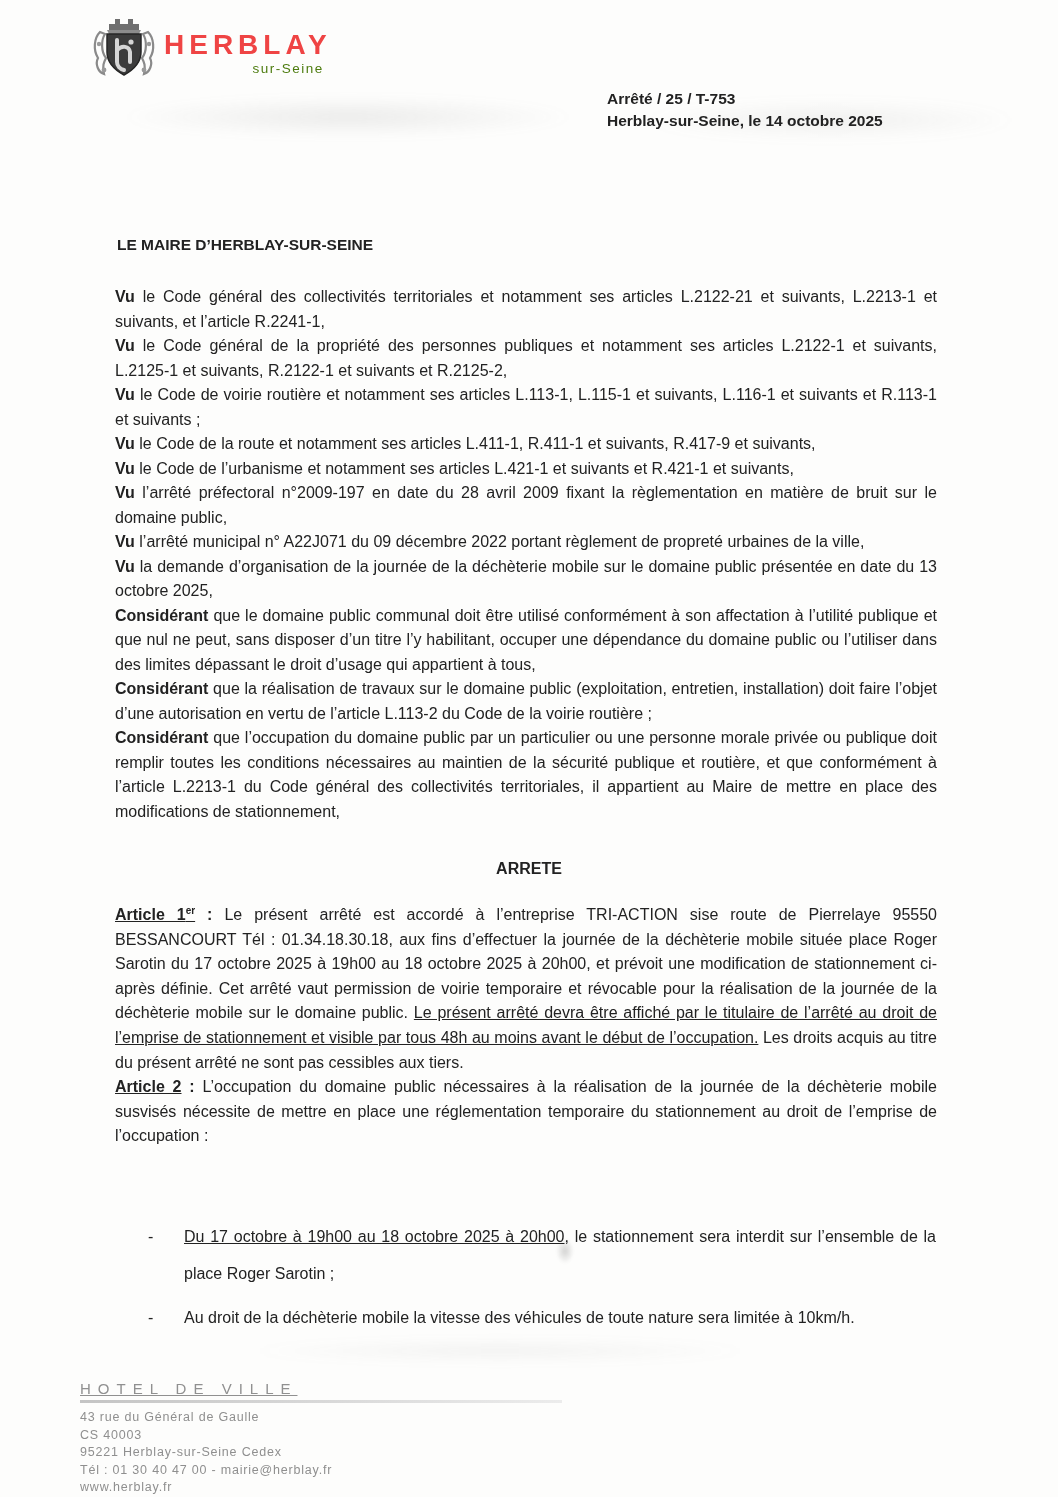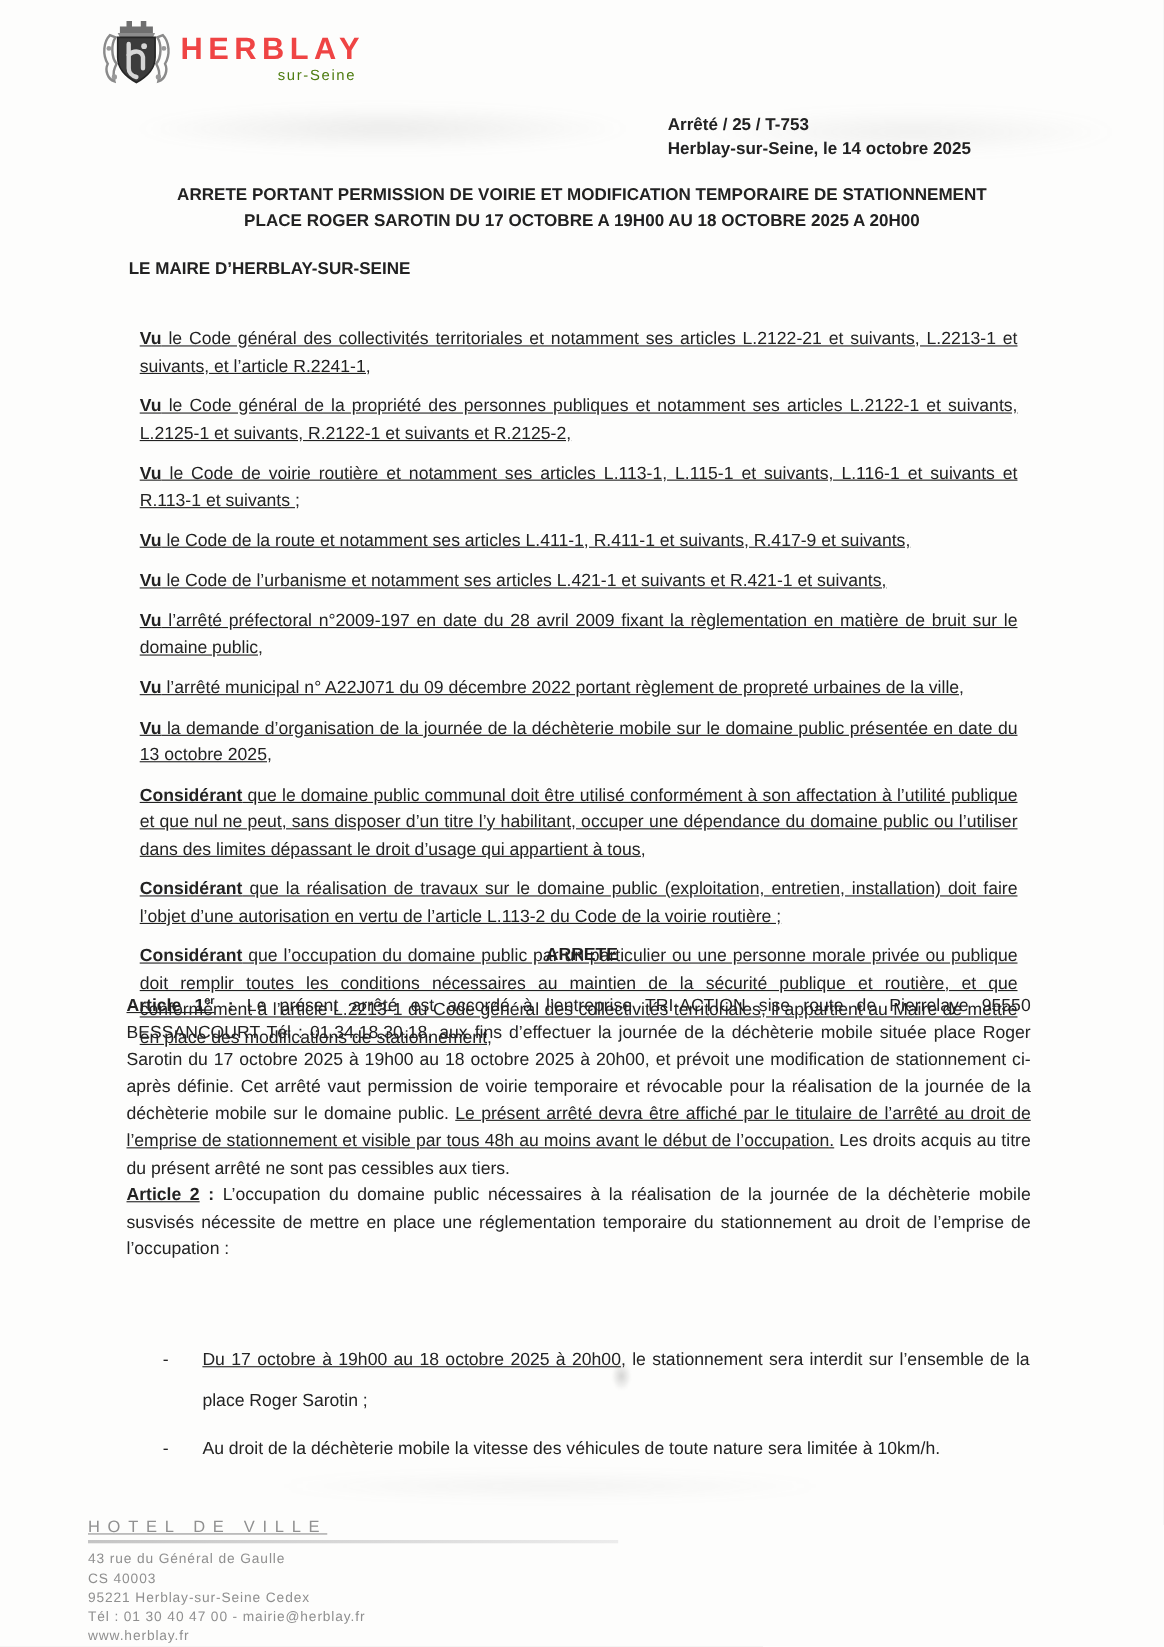--- a/index.html
+++ b/index.html
@@ -36,36 +36,36 @@
   .wordmark-name {
     font-size: 28px; font-weight: 700; letter-spacing: 5px;
     color: #ef4444; line-height: 30px;
   }
   .wordmark-sub {
     font-size: 13.5px; letter-spacing: 1.5px; color: #4d7c0f;
     text-align: right; padding-right: 8px; margin-top: 1px;
   }
 
   
-  .ref { position: absolute; left: 607px; top: 88px; font-weight: bold; font-size: 15.5px; line-height: 22px; margin-top: 15px; }
+  .ref { position: absolute; left: 607px; top: 88px; font-weight: bold; font-size: 15.5px; line-height: 22px; }
 
   
   .doc-title {
     position: absolute; top: 166px; left: 60px; right: 60px;
     text-align: center; font-weight: bold; font-size: 15.5px; line-height: 23px;
   }
 
   .salutation { position: absolute; top: 236px; left: 117px; font-weight: bold; font-size: 15.5px; }
 
   
   .recitals {
     position: absolute; top: 285px; left: 115px; width: 822px;
     font-size: 16px; line-height: 24.5px; text-align: justify;
   }
-  .recitals p { margin: 12px; text-decoration: underline; }
+  .recitals p { margin: 0; }
   strong { font-weight: bold; }
   .u { text-decoration: underline; }
 
   .decree-heading {
     position: absolute; top: 860px; left: 0; right: 0;
     text-align: center; font-weight: bold; font-size: 16px;
   }
 
   .articles {
     position: absolute; top: 903px; left: 115px; width: 822px;
@@ -124,24 +124,20 @@
       <div class="wordmark-name">HERBLAY</div>
       <div class="wordmark-sub">sur-Seine</div>
     </div>
   </div>
 
   <div class="ref">
     <div>Arrêté / 25 / T-753</div>
     <div>Herblay-sur-Seine, le 14 octobre 2025</div>
   </div>
 
-  <div class="doc-title">
-    <div>ARRETE PORTANT PERMISSION DE VOIRIE ET MODIFICATION TEMPORAIRE DE STATIONNEMENT</div>
-    <div>PLACE ROGER SAROTIN DU 17 OCTOBRE A 19H00 AU 18 OCTOBRE 2025 A 20H00</div>
-  </div>
 
   <div class="salutation">LE MAIRE D’HERBLAY-SUR-SEINE</div>
 
   <div class="recitals">
     <p><strong>Vu</strong><span> le Code général des collectivités territoriales et notamment ses articles L.2122-21 et suivants, L.2213-1 et suivants, et l’article R.2241-1,</span></p>
     <p><strong>Vu</strong><span> le Code général de la propriété des personnes publiques et notamment ses articles L.2122-1 et suivants, L.2125-1 et suivants, R.2122-1 et suivants et R.2125-2,</span></p>
     <p><strong>Vu</strong><span> le Code de voirie routière et notamment ses articles L.113-1, L.115-1 et suivants, L.116-1 et suivants et R.113-1 et suivants ;</span></p>
     <p><strong>Vu</strong><span> le Code de la route et notamment ses articles L.411-1, R.411-1 et suivants, R.417-9 et suivants,</span></p>
     <p><strong>Vu</strong><span> le Code de l’urbanisme et notamment ses articles L.421-1 et suivants et R.421-1 et suivants,</span></p>
     <p><strong>Vu</strong><span> l’arrêté préfectoral n°2009-197 en date du 28 avril 2009 fixant la règlementation en matière de bruit sur le domaine public,</span></p>

